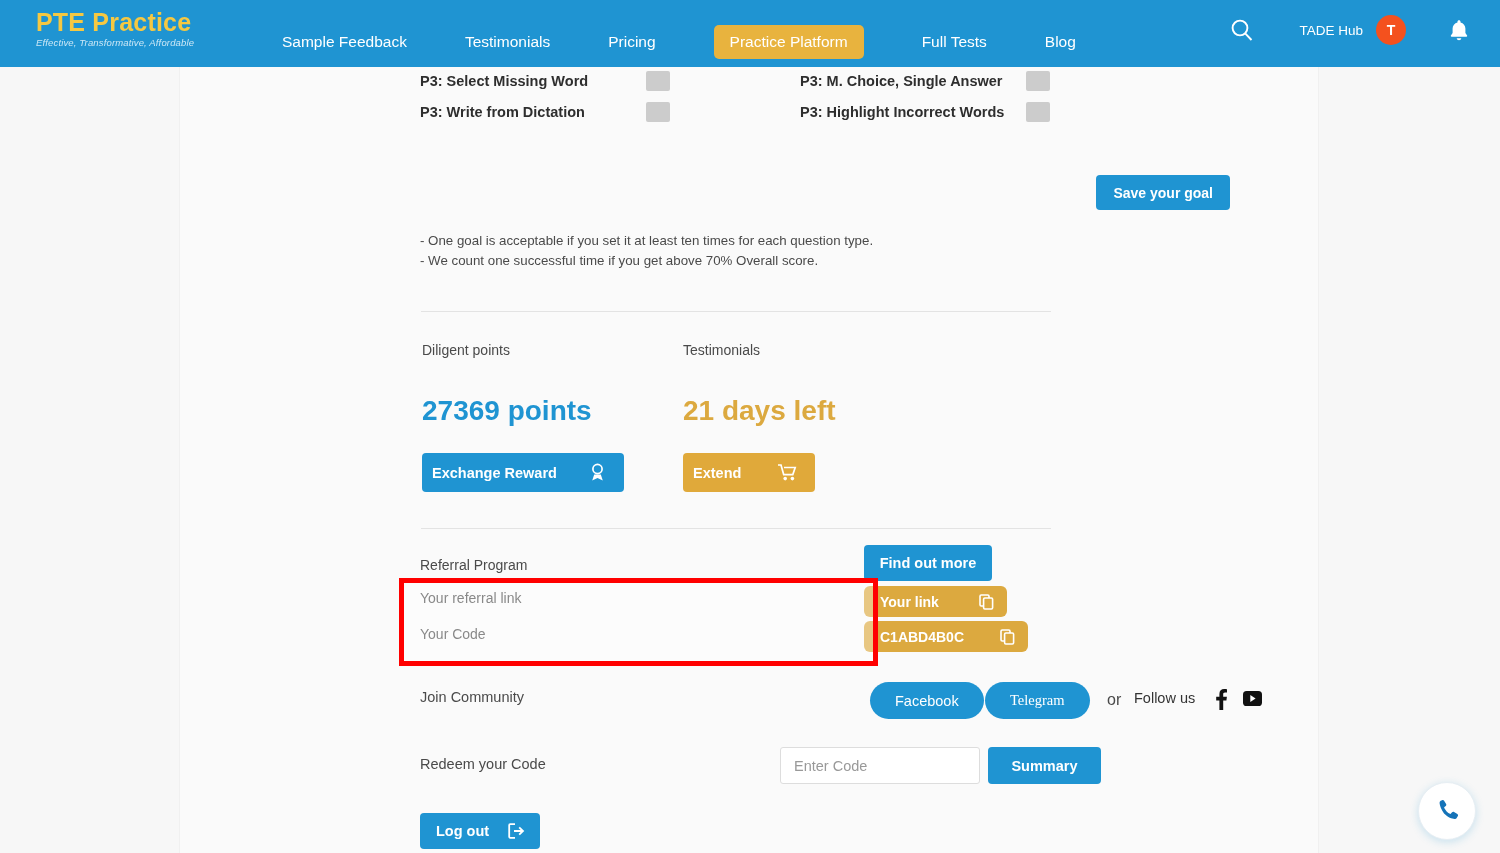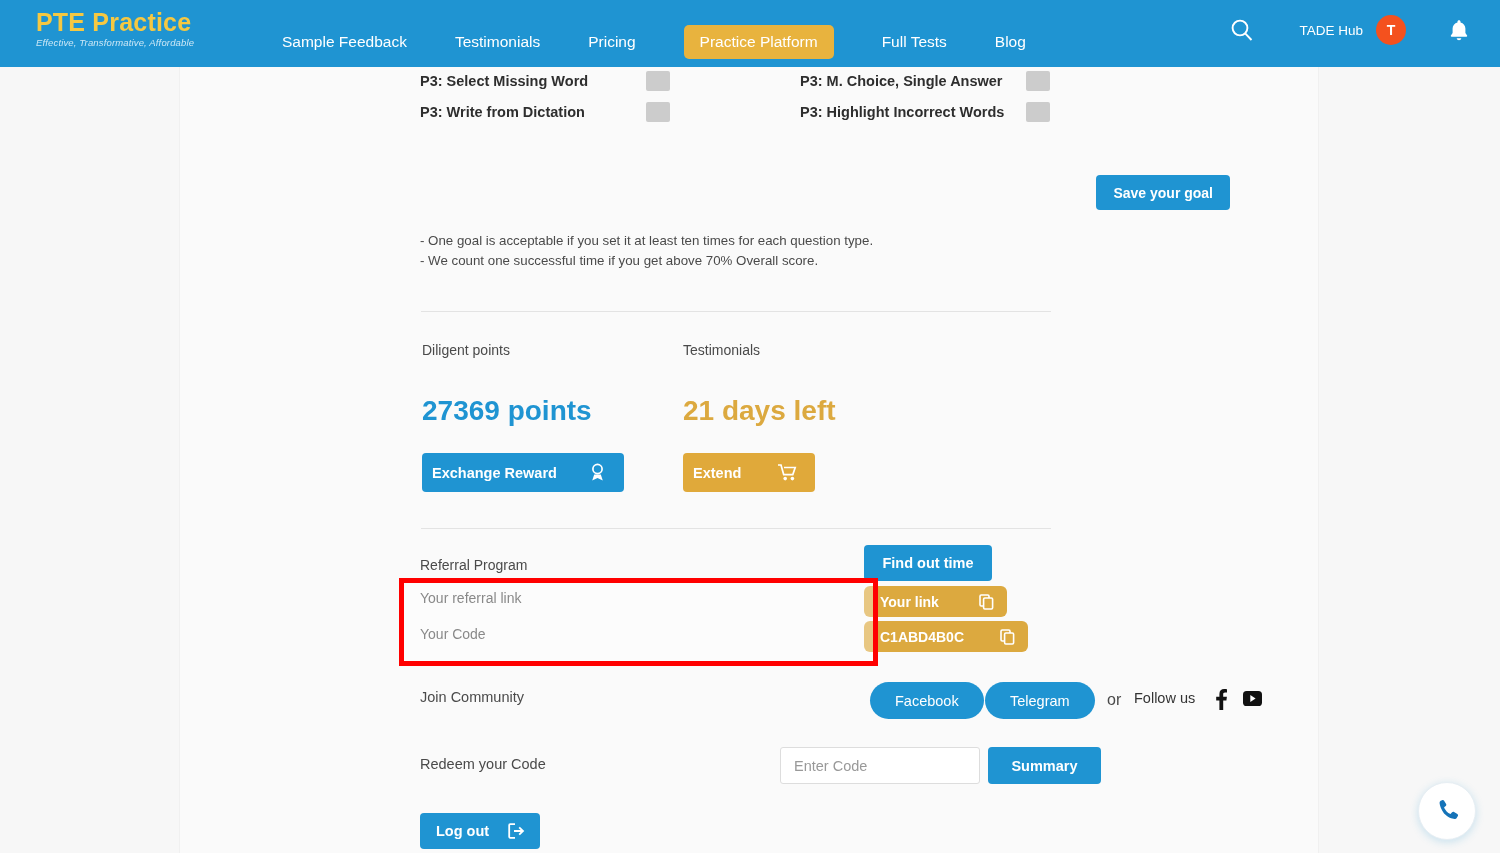--- a/index.html
+++ b/index.html
@@ -22,21 +22,21 @@
   .brand-title {
     font-size: 25px; font-weight: bold; color: #f5c842;
     letter-spacing: .2px; line-height: 1.05;
   }
   .brand-sub {
     font-size: 9.5px; color: #cde8f6; letter-spacing: .15px;
     margin-top: 2px; font-style: italic;
   }
   .nav-links {
     position: absolute; left: 282px; top: 0; height: 83px;
-    display: flex; align-items: center; gap: 2px;
+    display: flex; align-items: center; gap: 12px;
   }
   .nav-link {
     color: #ffffff; font-size: 15.5px; padding: 0 0;
     margin-right: 46px; white-space: nowrap; cursor: pointer;
   }
   .nav-link.active {
     background: #e8b33e; color: #ffffff;
     border-radius: 5px; padding: 8px 16px; margin-right: 46px;
   }
   .nav-right {
@@ -181,21 +181,21 @@
   .community { position: absolute; left: 240px; top: 615px; width: 700px; }
   .comm-label { position: absolute; left: 0; top: 7px; font-size: 14.5px; color: #4a4a4a; }
   .pill-btn {
     height: 37px; border-radius: 19px; font-size: 14.5px;
     padding: 0 25px; border: none; color: #fff; font-weight: normal;
     background: #1f94d2; cursor: pointer;
     font-family: "Liberation Sans", sans-serif;
     display: inline-flex; align-items: center; justify-content: center;
   }
   .fb-btn { position: absolute; left: 450px; top: 0; }
-  .tg-btn { position: absolute; left: 565px; top: 0; }
+  .tg-btn { position: absolute; left: 565px; top: 0; font-family: Liberation Serif, serif; }
   .or-txt { position: absolute; left: 687px; top: 9px; font-size: 16px; color: #4a4a4a; }
   .follow-txt { position: absolute; left: 714px; top: 8px; font-size: 14.5px; color: #333; white-space: nowrap; }
   .soc-fb { position: absolute; left: 795px; top: 7px; cursor: pointer; }
   .soc-yt { position: absolute; left: 823px; top: 9px; cursor: pointer; }
 
   
   .redeem { position: absolute; left: 240px; top: 680px; width: 700px; }
   .redeem-label { position: absolute; left: 0; top: 9px; font-size: 14.5px; color: #4a4a4a; }
   .redeem-input {
     position: absolute; left: 360px; top: 0;
@@ -331,21 +331,21 @@
       </button>
     </div>
   </div>
 
   <div class="divider d2"></div>
 
   <div class="referral">
     <div class="ref-row ref-r1">
       <span class="ref-label">Referral Program</span>
     </div>
-    <button class="btn btn-blue find-out">Find out time</button>
+    <button class="btn btn-blue find-out">Find out more</button>
 
     <div class="ref-row ref-r2">
       <span class="ref-label">Your referral link</span>
     </div>
     <button class="ref-pill pill-link">
       <span>Your link</span>
       <span class="copy">
         <svg width="15" height="16" viewBox="0 0 15 16" fill="none" stroke="#ffffff" stroke-width="1.6">
           <rect x="1" y="1" width="9" height="11" rx="1.2"></rect>
             <rect x="4.6" y="4" width="9" height="11" rx="1.2" fill="#dca93f"></rect>

